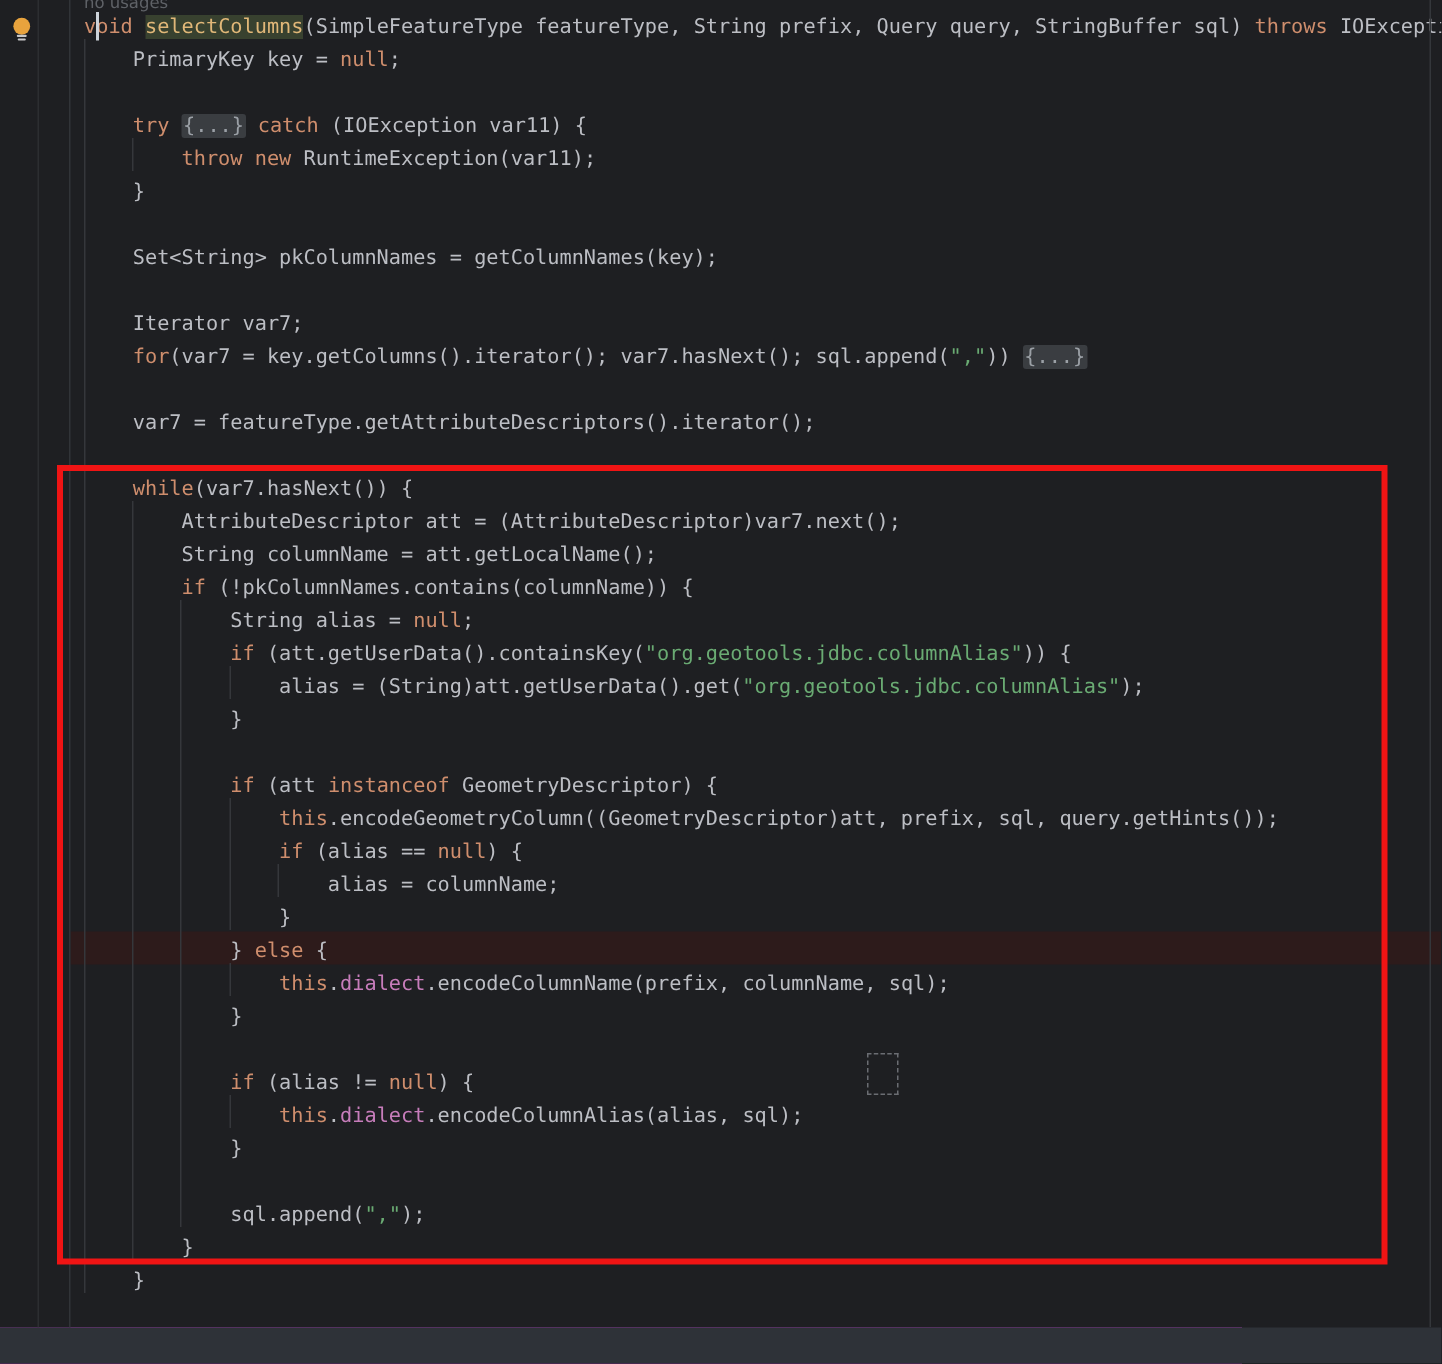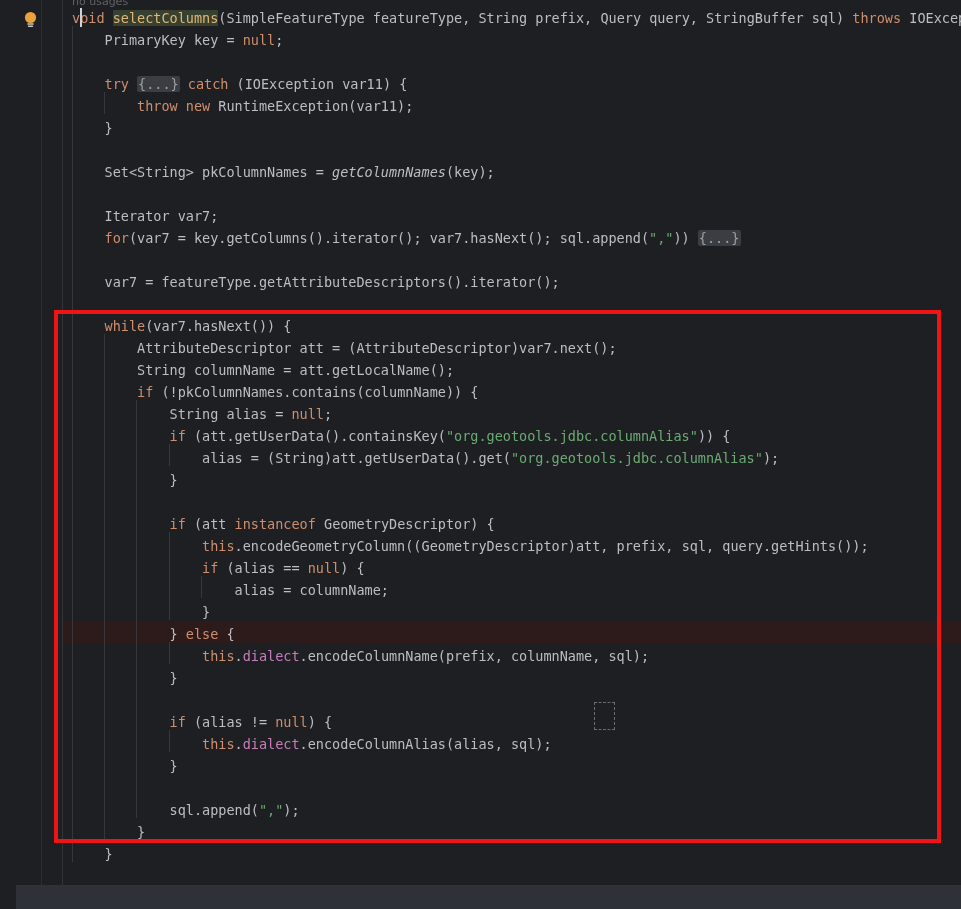--- a/index.html
+++ b/index.html
@@ -9,21 +9,20 @@
     background: #1e1f22;
     font-family: "DejaVu Sans Mono", monospace;
     overflow: hidden;
   }
 
   #root {
     position: relative;
     width: 828px;
     height: 909px;
     background: #d946ef;
-    margin-left: 16px;
   }
 
   
   #editor {
     position: absolute;
     left: 0; top: 0;
     width: 961px;
     height: 885px;
     background: #1e1f22;
     overflow: hidden;
@@ -132,21 +131,21 @@
   .idhl {
     background: #38412f;
   }
 
   
   .kw   { color: #cf8e6d; }   
   .id   { color: #bcbec4; }   
   .mdecl{ color: #e0b778; }   
   .str  { color: #6aab73; }   
   .sfld { color: #c77dbb; }
-  .ital { font-style: italic; color: #bcbec4; }
+  .ital { color: #bcbec4; }
 
   
   .annot-rect {
     position: absolute;
     border: 4px solid #f01414;
     background: transparent;
     pointer-events: none;
   }
 
   

